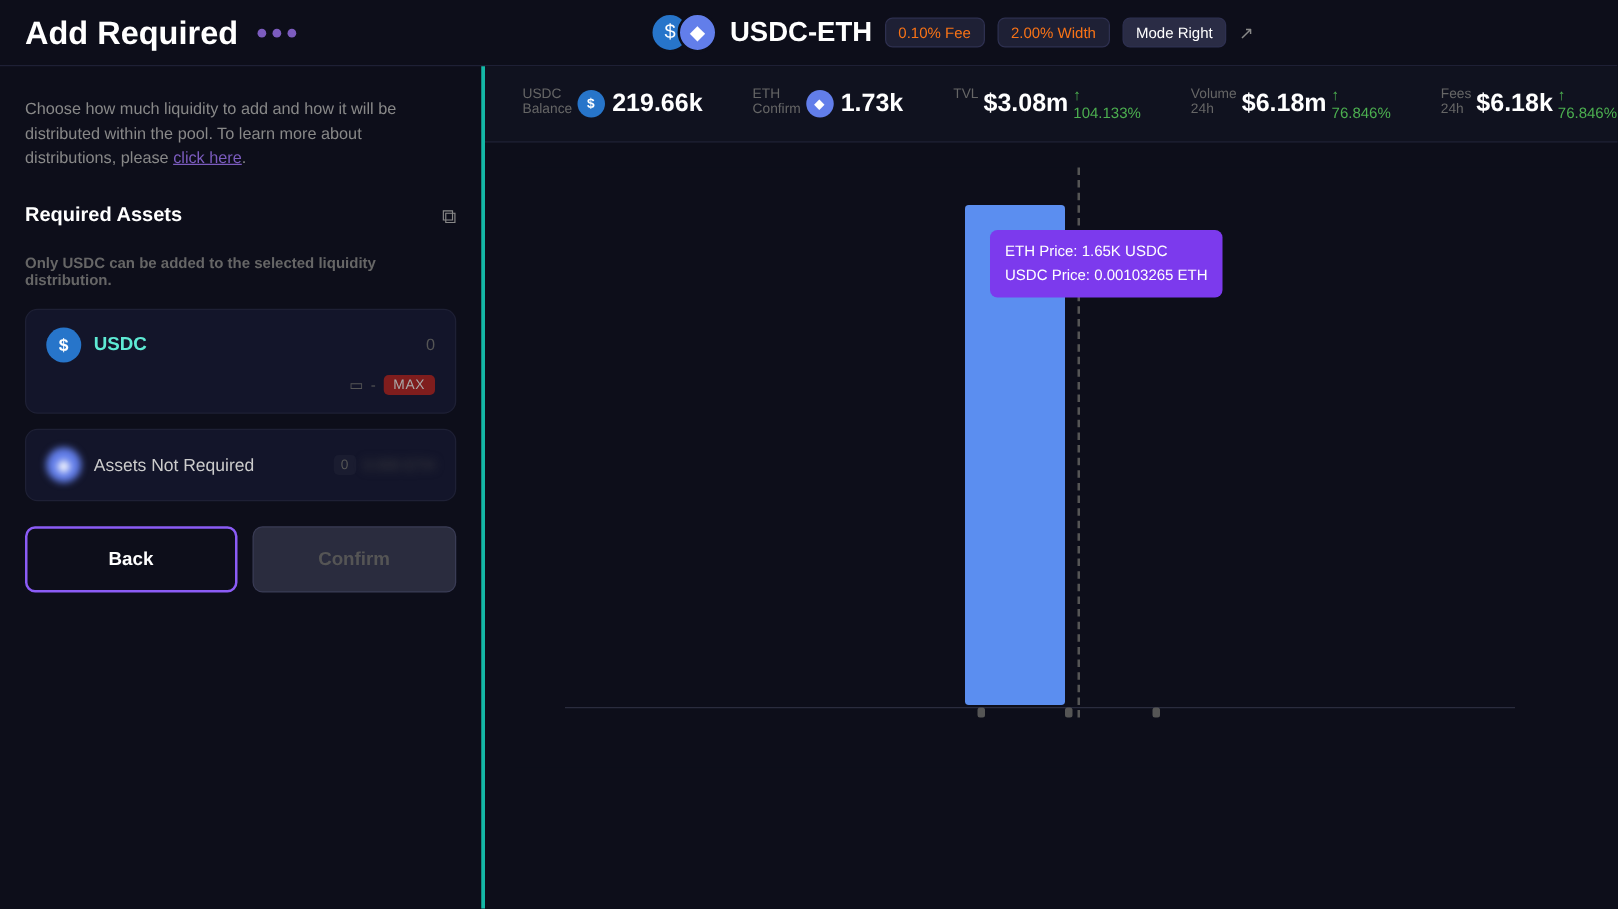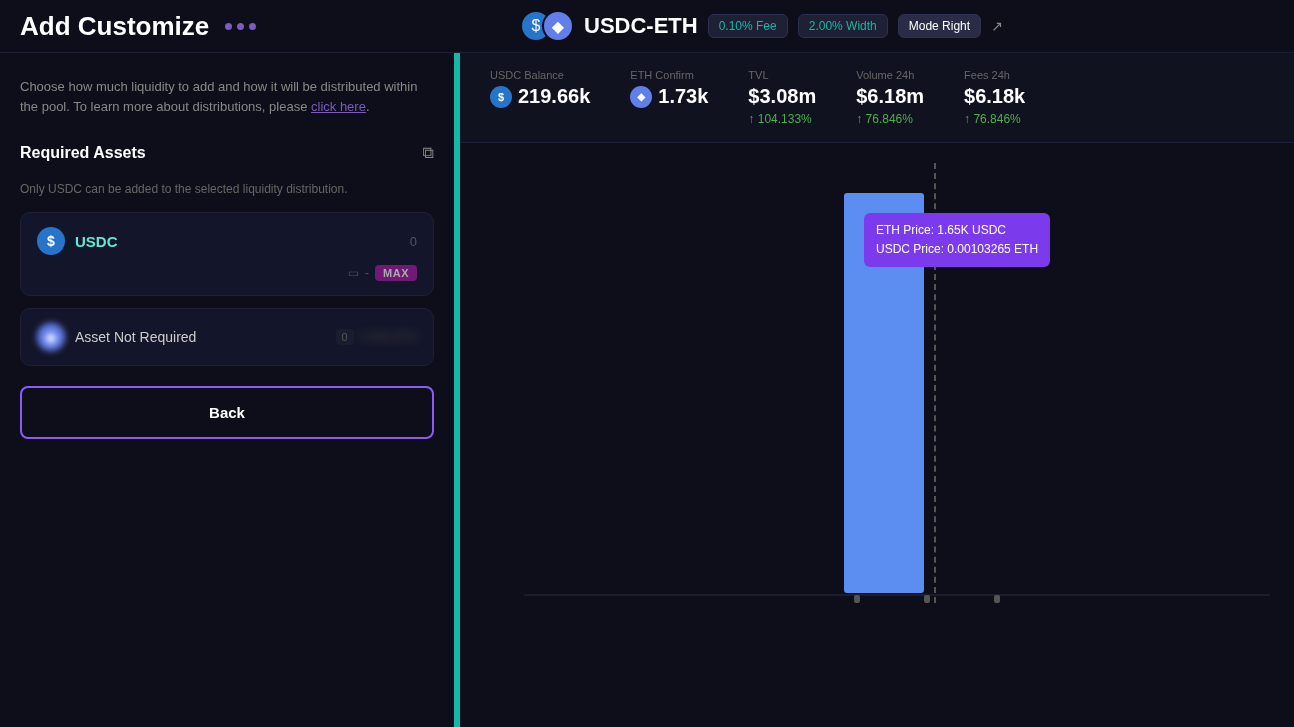--- a/index.html
+++ b/index.html
@@ -72,21 +72,21 @@
     .pool-icon.usdc { background: #2775ca; }
     .pool-icon.eth { background: #627eea; }
     .pool-name {
       font-size: 22px;
       font-weight: 700;
       color: #fff;
     }
     .badge {
       background: #1e2035;
       border: 1px solid #2e3050;
-      color: #14b8a6;
+      color: #f97316;
       font-size: 12px;
       padding: 4px 10px;
       border-radius: 6px;
       cursor: pointer;
     }
     .badge.active {
       background: #2a2c45;
       color: #fff;
     }
     .external-link-icon {
@@ -96,23 +96,23 @@
     }
 
     
     .main-content {
       display: flex;
       flex: 1;
     }
 
     
     .left-panel {
-      width: 460px;
+      width: 388px;
       padding: 24px 20px;
-      border-right: 6px solid #14b8a6;
+      border-right: 3px solid #14b8a6;
       flex-shrink: 0;
     }
     .subtitle {
       font-size: 13px;
       color: #888;
       line-height: 1.5;
       margin-bottom: 28px;
     }
     .subtitle a {
       color: #7c5cbf;
@@ -132,20 +132,21 @@
     }
     .filter-icon {
       color: #888;
       font-size: 16px;
       cursor: pointer;
     }
     .asset-note {
       font-size: 12px;
       color: #666;
       margin-bottom: 16px;
+      font-weight: bold;
     }
 
     
     .asset-card {
       background: #13152a;
       border: 1px solid #1e2035;
       border-radius: 10px;
       padding: 14px 16px;
       margin-bottom: 12px;
     }
@@ -189,28 +190,28 @@
     }
     .wallet-icon {
       color: #555;
       font-size: 12px;
     }
     .dash {
       color: #555;
       font-size: 12px;
     }
     .max-btn {
-      background: #701a75;
+      background: #7f1d1d;
       color: #aaa;
       border: none;
       border-radius: 4px;
       padding: 2px 8px;
       font-size: 11px;
       cursor: pointer;
-      font-weight: 700;
+      font-weight: 400;
       letter-spacing: 0.5px;
     }
 
     
     .asset-not-required-card {
       background: #13152a;
       border: 1px solid #1e2035;
       border-radius: 10px;
       padding: 14px 16px;
       display: flex;
@@ -298,21 +299,20 @@
     
     .stats-bar {
       display: flex;
       gap: 40px;
       padding: 16px 30px;
       background: #10121f;
       border-bottom: 1px solid #1e2035;
     }
     .stat-item {
       display: flex;
-      flex-direction: column;
       gap: 4px;
     }
     .stat-label {
       font-size: 11px;
       color: #666;
     }
     .stat-value {
       font-size: 20px;
       font-weight: 600;
       color: #fff;
@@ -423,21 +423,21 @@
       width: 1px;
       border-left: 2px dashed #555;
       z-index: 5;
     }
   </style>
 </head>
 <body>
 
 <div class="top-bar">
   <div class="top-bar-left">
-    <h1 class="page-title">Add Customize</h1>
+    <h1 class="page-title">Add Required</h1>
     <div class="dots">
       <div class="dot"></div>
       <div class="dot"></div>
       <div class="dot"></div>
     </div>
   </div>
   <div class="pool-section">
     <div class="pool-icons">
       <div class="pool-icon usdc">$</div>
       <div class="pool-icon eth">◆</div>
@@ -476,30 +476,31 @@
       <div class="asset-max-row">
         <span class="wallet-icon">▭</span>
         <span class="dash">-</span>
         <button class="max-btn">MAX</button>
       </div>
     </div>
 
     <div class="asset-not-required-card">
       <div class="asset-nr-left">
         <div class="asset-nr-icon">◆</div>
-        <span class="asset-nr-label">Asset Not Required</span>
+        <span class="asset-nr-label">Assets Not Required</span>
       </div>
       <div class="asset-nr-right">
         <span class="nr-badge">0</span>
         <span class="nr-amount">0.000 ETH</span>
       </div>
     </div>
 
     <div class="button-row">
       <button class="btn-back">Back</button>
+      <button class="btn-confirm">Confirm</button>
     </div>
   </div>
 
   <div class="right-panel">
 
     <div class="stats-bar">
       <div class="stat-item">
         <span class="stat-label">USDC Balance</span>
         <span class="stat-value">
           <span class="usdc-icon-sm">$</span>

